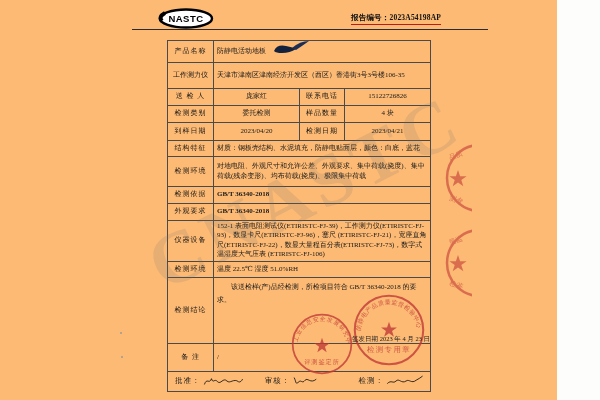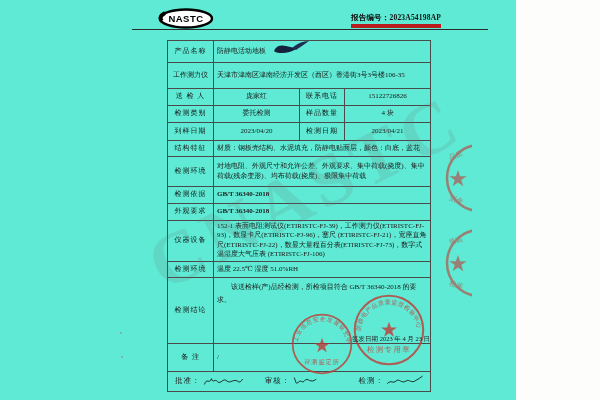--- a/index.html
+++ b/index.html
@@ -1,22 +1,22 @@
 <!DOCTYPE html>
 <html><head>
 <meta charset="utf-8">
 <style>
   * { margin:0; padding:0; box-sizing:border-box; }
   html,body { width:600px; height:400px; overflow:hidden; }
   body { background:#fdfdfc; font-family:"Liberation Serif","DejaVu Serif",serif; color:#1c1c1c; }
-  .page { position:relative; width:516px; height:400px; background:#5eead4; }
+  .page { position:relative; width:557px; height:400px; background:#fdba74; }
 
   
   .logo { position:absolute; left:157px; top:8px; width:58px; height:21px; }
-  .report-no { position:absolute; left:351px; top:13px; font-size:7.5px; font-weight:bold; letter-spacing:.2px; color:#111; border-bottom:4px solid #b91c1c; padding-bottom:1px; }
+  .report-no { position:absolute; left:351px; top:13px; font-size:7.5px; font-weight:bold; letter-spacing:.2px; color:#111; border-bottom:1px solid #b91c1c; padding-bottom:1px; }
   .header-rule { position:absolute; left:132px; top:29px; width:356px; height:1px; background:#2b2b2b; }
 
   
   .watermark { position:absolute; left:95px; top:150px; width:420px; text-align:center;
     font-size:74px; font-weight:bold; letter-spacing:6px; color:rgba(110,110,110,0.16);
     transform:rotate(-27deg); transform-origin:center; pointer-events:none; z-index:5;
     font-family:"Liberation Serif",serif; }
 
   
   table.report { position:absolute; left:167px; top:40px; width:263px; border-collapse:collapse; z-index:2; table-layout:fixed; }

